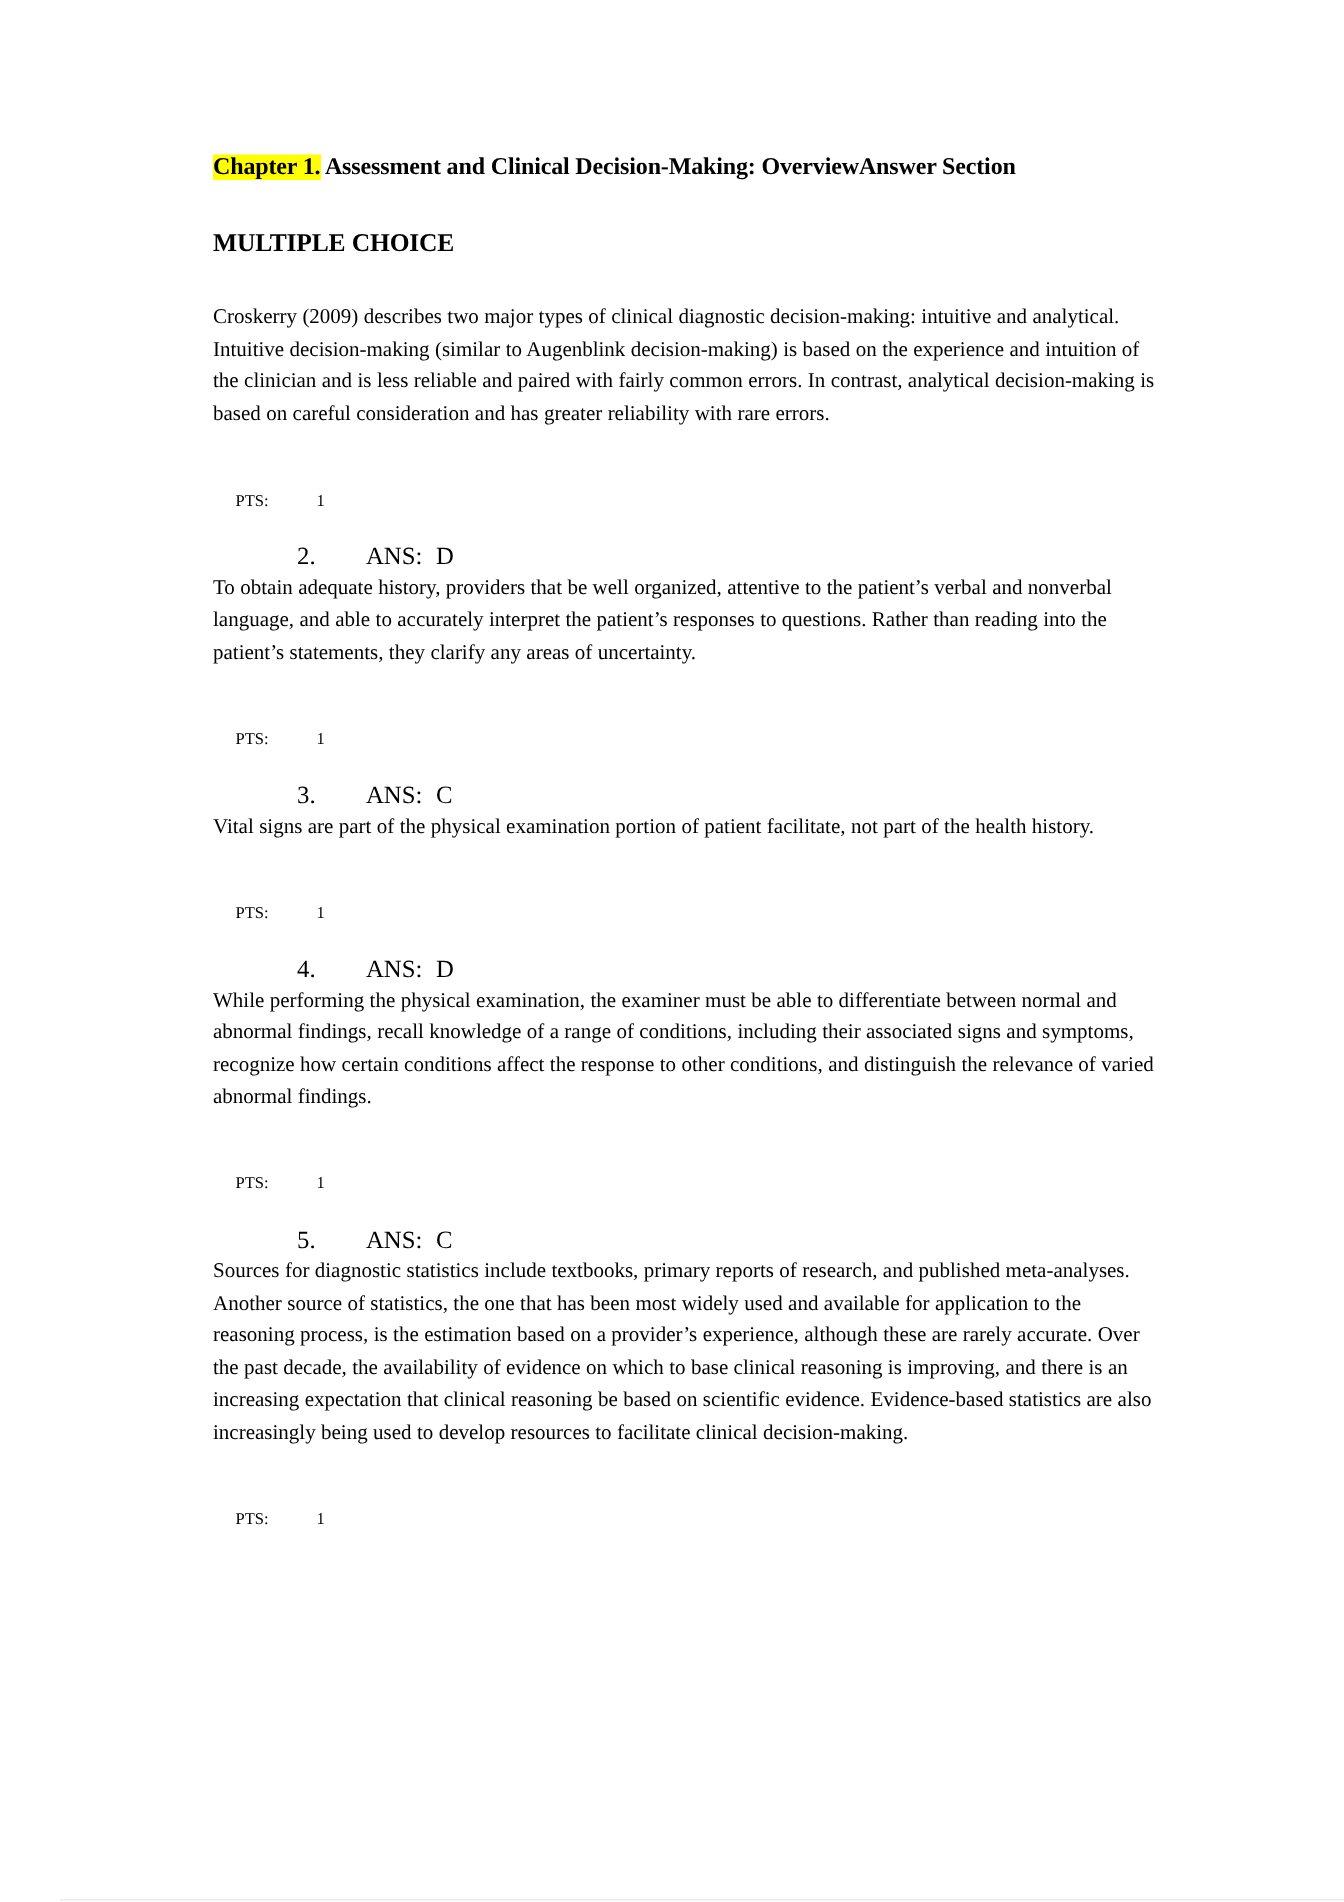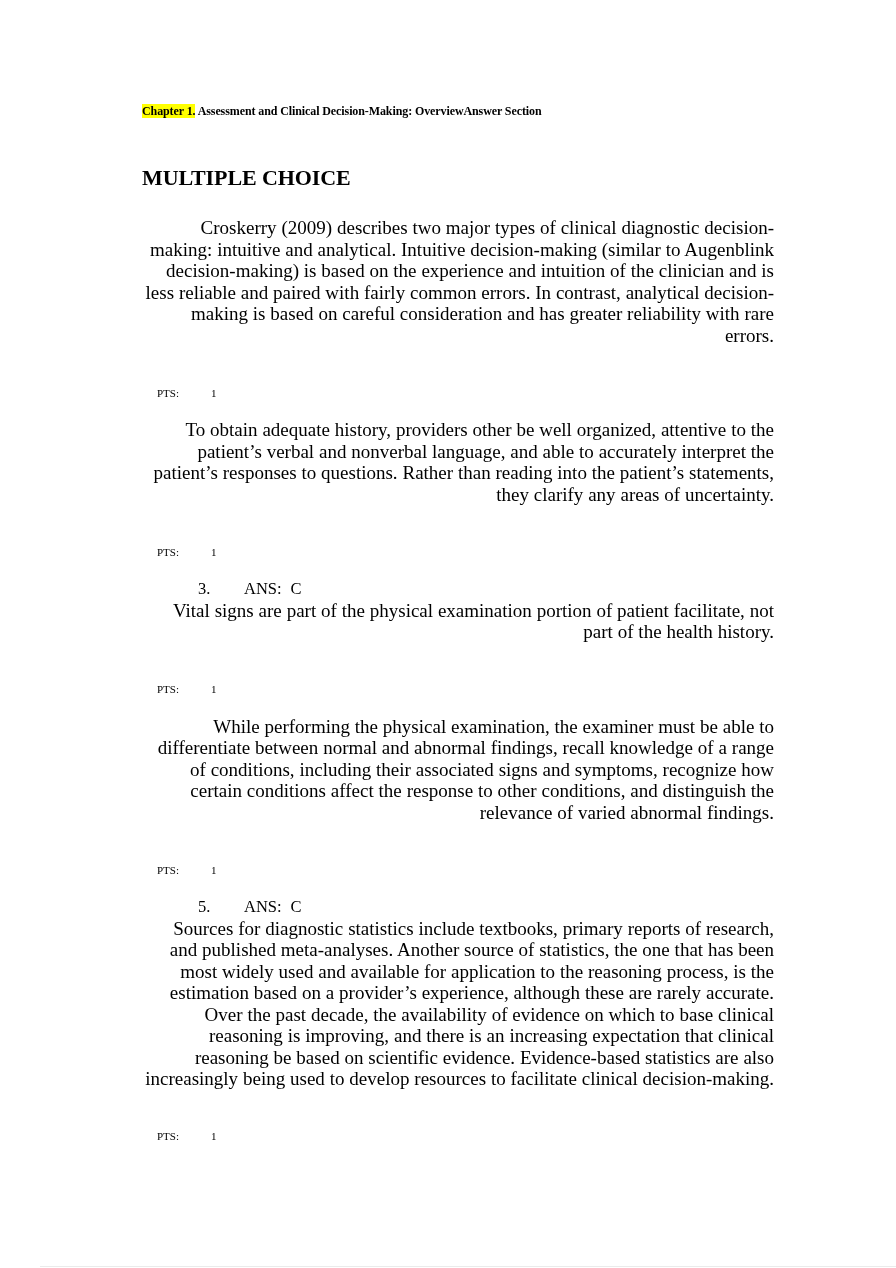--- a/index.html
+++ b/index.html
@@ -38,33 +38,33 @@
 
   .content {
     position: absolute;
     left: 142px;
     top: 101px;
     width: 645px;
   }
 
   
   .doc-title {
-    font-size: 12px;
+    font-size: 16px;
     font-weight: bold;
     line-height: 21px;
-    margin: 0 0 16px 0;
+    margin: 0 0 0 0;
     letter-spacing: -0.1px;
     white-space: nowrap;
   }
   .hl {
     background: #FFFF00;
   }
 
   .section-label {
-    font-size: 22px;
+    font-size: 17px;
     font-weight: bold;
     line-height: 21px;
     margin: 0;
     letter-spacing: -0.1px;
   }
 
   .gap-title-to-section { height: 29px; }
   .gap-section-to-body  { height: 29px; }
 
   
@@ -84,24 +84,24 @@
   }
   .anslabel {
     display: inline-block;
   }
   .ansval {
     display: inline-block;
     padding-left: 9px;
   }
 
   .rationale {
-    font-size: 19px;
+    font-size: 14px;
     line-height: 21.5px;
     margin: 0;
-    text-align: right;
+    text-align: left;
     width: 632px;
     word-spacing: 0.1px;
   }
 
   .ptsline {
     font-size: 11px;
     line-height: 21.5px;
     margin: 15px;
     white-space: pre;
   }
@@ -128,33 +128,35 @@
 
     <div class="gap-section-to-body"></div>
 
     <div class="qblock">
       <p class="rationale">Croskerry (2009) describes two major types of clinical diagnostic decision-making: intuitive and analytical. Intuitive decision-making (similar to Augenblink decision-making) is based on the experience and intuition of the clinician and is less reliable and paired with fairly common errors. In contrast, analytical decision-making is based on careful consideration and has greater reliability with rare errors.</p>
       <div class="blankline"></div>
       <p class="ptsline"><span class="ptslabel">PTS:</span><span class="ptsval">1</span></p>
     </div>
 
     <div class="qblock">
-      <p class="rationale">To obtain adequate history, providers other be well organized, attentive to the patient’s verbal and nonverbal language, and able to accurately interpret the patient’s responses to questions. Rather than reading into the patient’s statements, they clarify any areas of uncertainty.</p>
+      <p class="ansline"><span class="qnum">2.</span><span class="anslabel">ANS:</span><span class="ansval">D</span></p>
+      <p class="rationale">To obtain adequate history, providers that be well organized, attentive to the patient’s verbal and nonverbal language, and able to accurately interpret the patient’s responses to questions. Rather than reading into the patient’s statements, they clarify any areas of uncertainty.</p>
       <div class="blankline"></div>
       <p class="ptsline"><span class="ptslabel">PTS:</span><span class="ptsval">1</span></p>
     </div>
 
     <div class="qblock">
       <p class="ansline"><span class="qnum">3.</span><span class="anslabel">ANS:</span><span class="ansval">C</span></p>
       <p class="rationale">Vital signs are part of the physical examination portion of patient facilitate, not part of the health history.</p>
       <div class="blankline"></div>
       <p class="ptsline"><span class="ptslabel">PTS:</span><span class="ptsval">1</span></p>
     </div>
 
     <div class="qblock">
+      <p class="ansline"><span class="qnum">4.</span><span class="anslabel">ANS:</span><span class="ansval">D</span></p>
       <p class="rationale">While performing the physical examination, the examiner must be able to differentiate between normal and abnormal findings, recall knowledge of a range of conditions, including their associated signs and symptoms, recognize how certain conditions affect the response to other conditions, and distinguish the relevance of varied abnormal findings.</p>
       <div class="blankline"></div>
       <p class="ptsline"><span class="ptslabel">PTS:</span><span class="ptsval">1</span></p>
     </div>
 
     <div class="qblock">
       <p class="ansline"><span class="qnum">5.</span><span class="anslabel">ANS:</span><span class="ansval">C</span></p>
       <p class="rationale">Sources for diagnostic statistics include textbooks, primary reports of research, and published meta-analyses. Another source of statistics, the one that has been most widely used and available for application to the reasoning process, is the estimation based on a provider’s experience, although these are rarely accurate. Over the past decade, the availability of evidence on which to base clinical reasoning is improving, and there is an increasing expectation that clinical reasoning be based on scientific evidence. Evidence-based statistics are also increasingly being used to develop resources to facilitate clinical decision-making.</p>
       <div class="blankline"></div>
       <p class="ptsline"><span class="ptslabel">PTS:</span><span class="ptsval">1</span></p>

